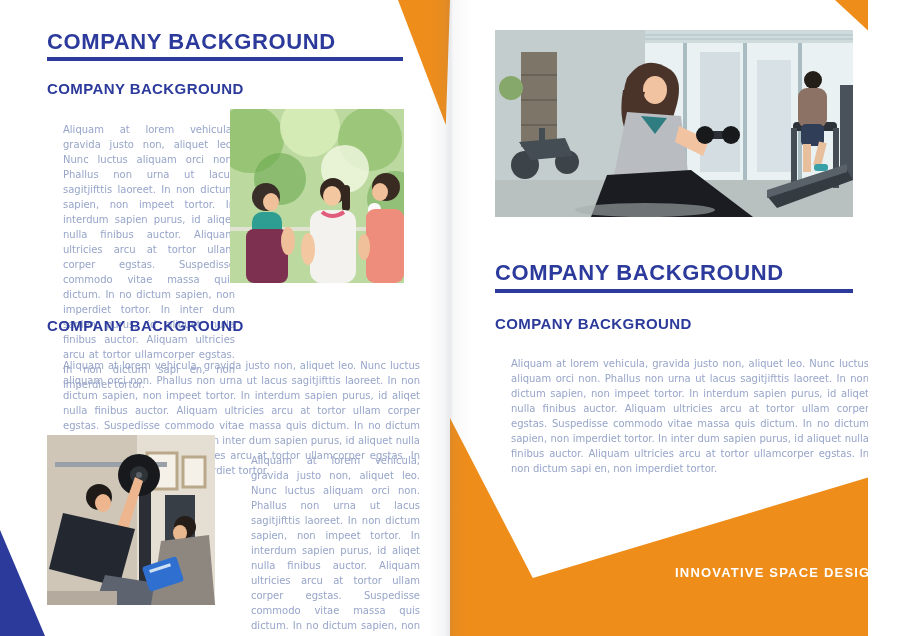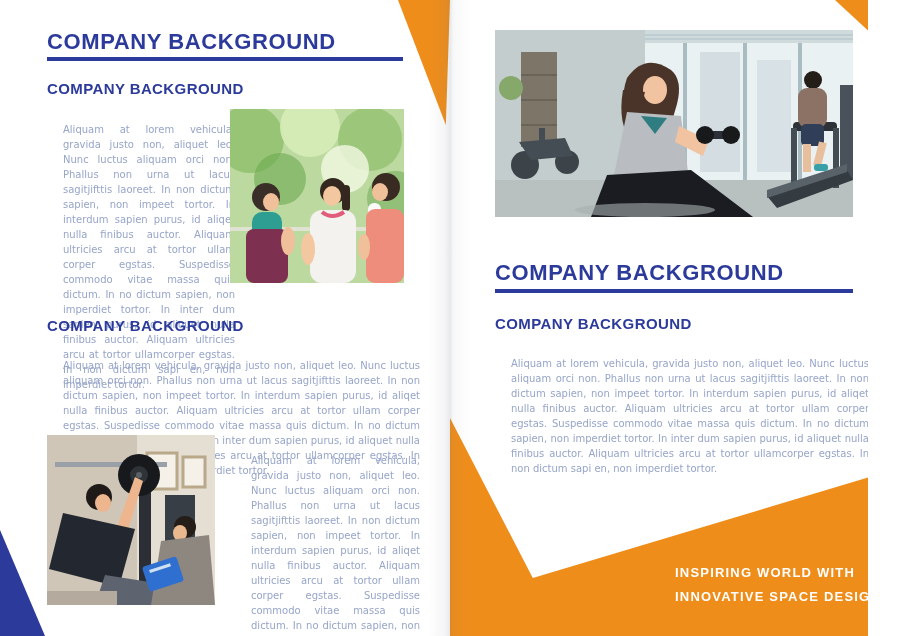--- a/index.html
+++ b/index.html
@@ -183,18 +183,17 @@
 
   <div class="abs h2" style="left:495px;top:315px;">COMPANY BACKGROUND</div>
   <p class="abs body-text" style="left:495px;top:340px;width:358px;">Aliquam at lorem vehicula, gravida justo non, aliquet leo. Nunc luctus aliquam orci non. Phallus non urna ut lacus sagitjifttis laoreet. In non dictum sapien, non impeet tortor. In interdum sapien purus, id aliqet nulla finibus auctor. Aliquam ultricies arcu at tortor ullam corper egstas. Suspedisse commodo vitae massa quis dictum. In no dictum sapien, non imperdiet tortor. In inter dum sapien purus, id aliquet nulla finibus auctor. Aliquam ultricies arcu at tortor ullamcorper egstas. In non dictum sapi en, non imperdiet tortor.</p>
 
   <div class="abs tri-orange-top"></div>
   <div class="abs tri-orange-topright"></div>
   <div class="abs tri-navy-bottomleft"></div>
   <div class="abs orange-footer-region"></div>
 
   <div class="abs footer-text" style="left:675px;top:561px;">
-    <div>INSPIRING WORLD WITH</div>
     <div>INNOVATIVE SPACE DESIGN</div>
   </div>
 
   <div class="abs fold-shadow"></div>
 </div>
 
 </body></html>

